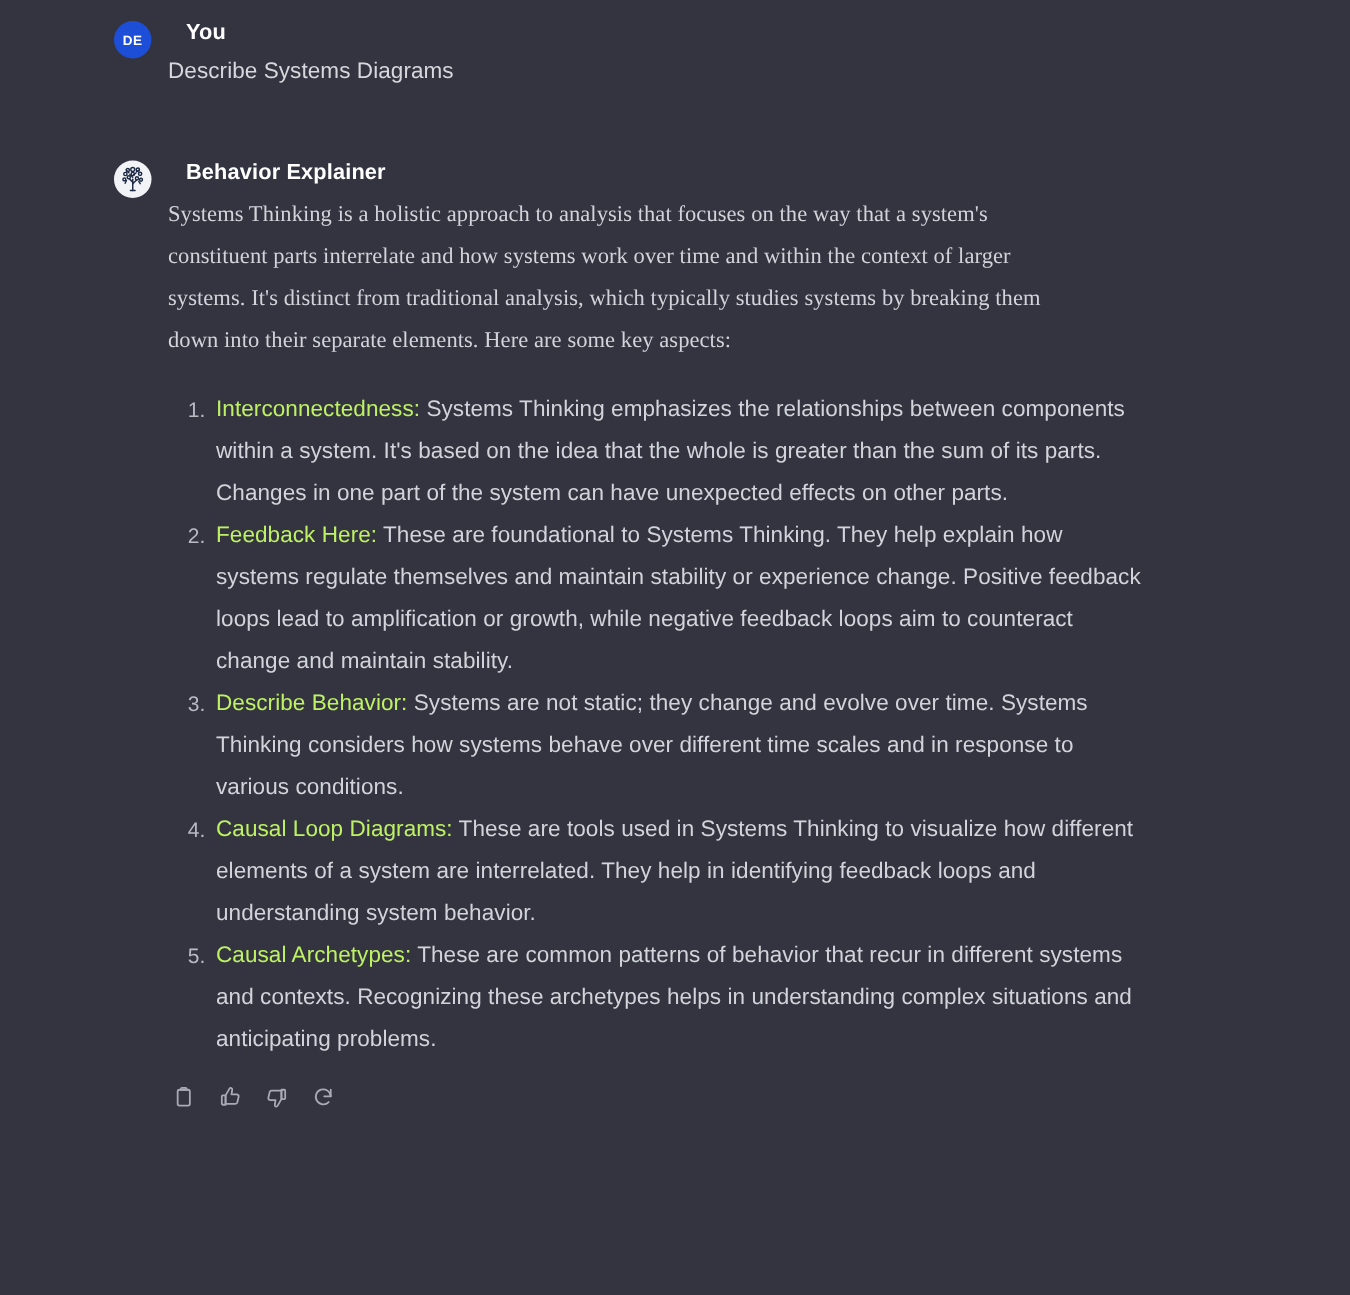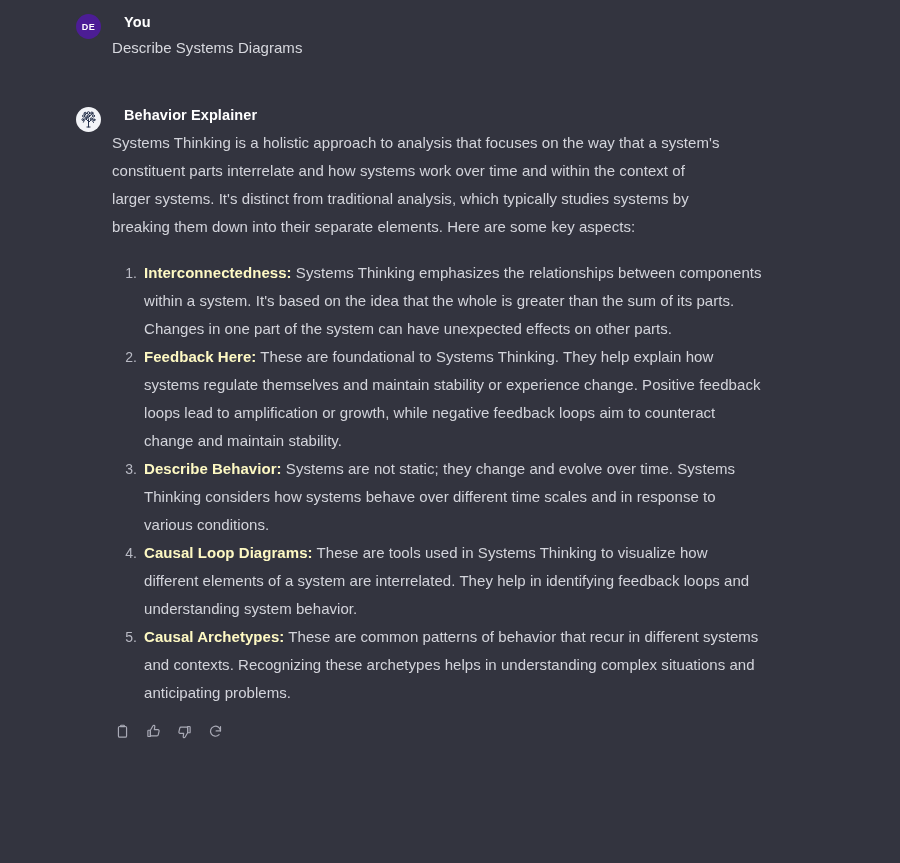--- a/index.html
+++ b/index.html
@@ -47,21 +47,21 @@
     width: 25px;
     height: 25px;
     border-radius: 50%;
     display: flex;
     align-items: center;
     justify-content: center;
     flex: 0 0 25px;
     overflow: hidden;
   }
   .avatar-user {
-    background: #4c1d95;
+    background: #1d4ed8;
     color: #ffffff;
     font-size: 9px;
     font-weight: bold;
     letter-spacing: .4px;
   }
   .avatar-assistant {
     background: #f2f3f7;
   }
   .avatar-assistant svg { display: block; }
 
@@ -89,20 +89,21 @@
   }
 
   
   .assistant-body p.para {
     font-size: 15px;
     line-height: 28px;
     color: #d3d4db;
     margin: 0 0 18px 0;
     letter-spacing: .05px;
     max-width: 612px;
+    font-family: Liberation Serif, serif;
   }
   .assistant-body p.closing {
     margin: 14px 0 0 0;
     max-width: 620px;
   }
 
   ol.key-list {
     margin: 0;
     padding: 0 0 0 32px;
     list-style: none;
@@ -124,22 +125,22 @@
     position: absolute;
     left: -27px;
     top: 0;
     width: 20px;
     text-align: right;
     color: #b9bac4;
     font-size: 14px;
     line-height: 28px;
   }
   ol.key-list > li b {
-    color: #fef9c3;
-    font-weight: bold;
+    color: #bef264;
+    font-weight: normal;
   }
 
   
   .action-bar {
     display: flex;
     align-items: center;
     gap: 11px;
     margin-top: 14px;
     padding-left: 0;
   }

